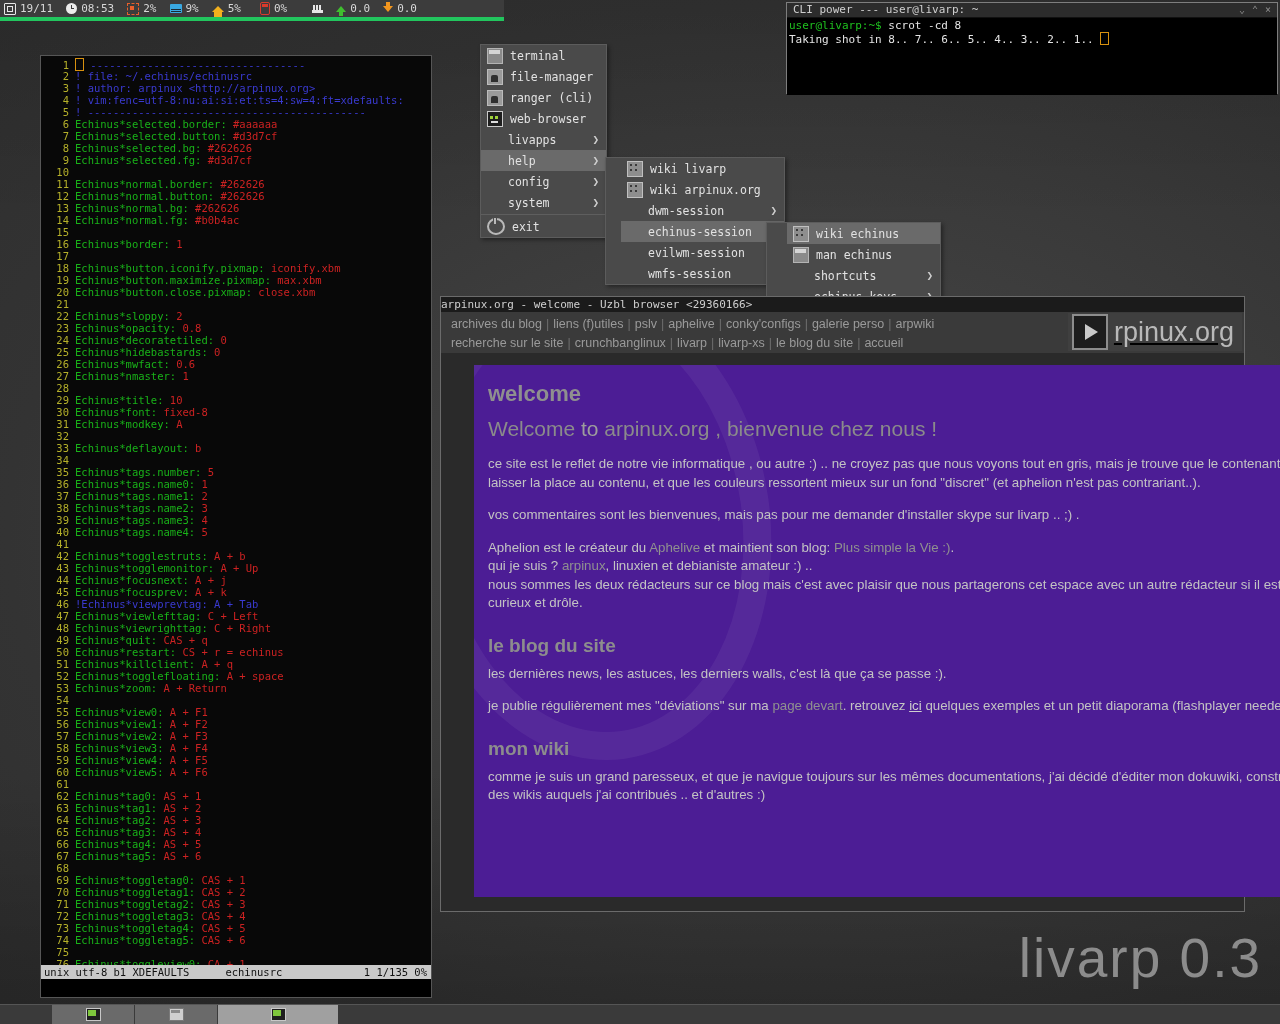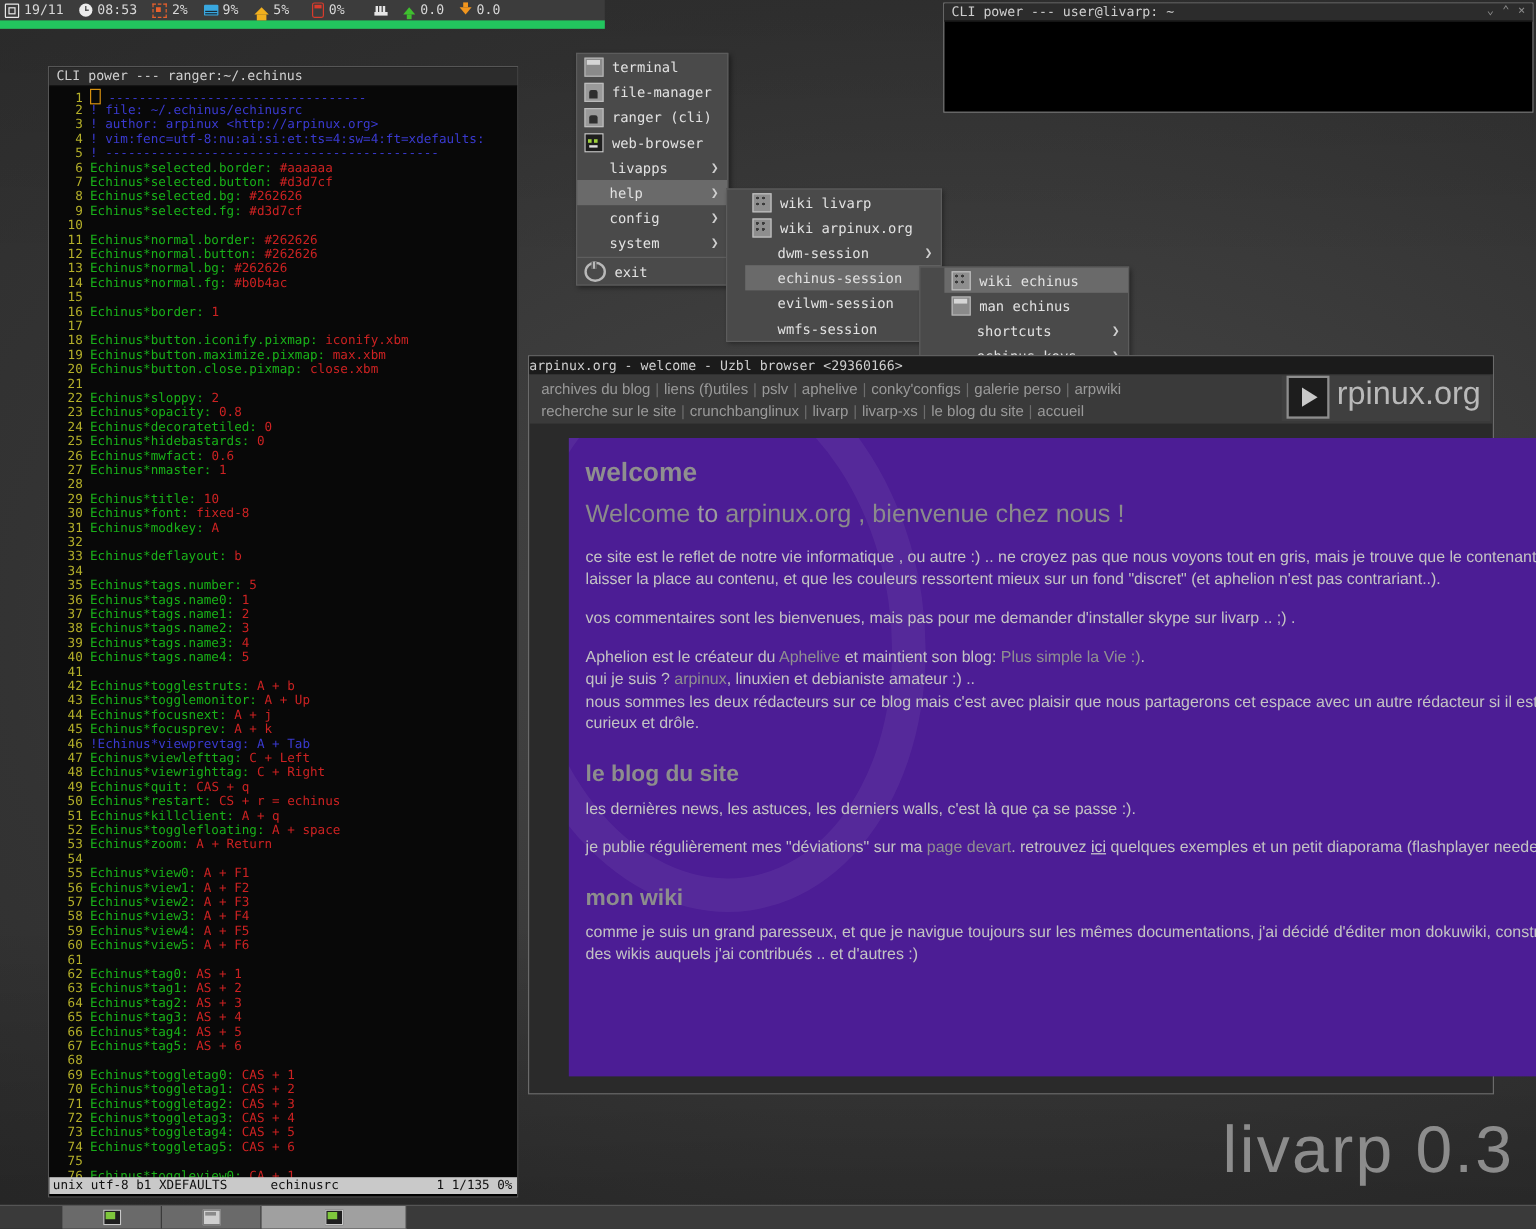--- a/index.html
+++ b/index.html
@@ -18,21 +18,21 @@
   }
   #desktop-vignette{
     position:absolute;inset:0;
     background:linear-gradient(180deg,rgba(0,0,0,0.10) 0%,rgba(0,0,0,0) 22%,rgba(0,0,0,0) 75%,rgba(0,0,0,0.22) 100%);
   }
 
   
   #topbar{
     position:absolute;left:0;top:0;width:500px;height:17px;
     background:#3c3c3c;
-    border-bottom:7px solid #22c55e;
+    border-bottom:4px solid #22c55e;
     display:flex;align-items:center;
     font-family:"DejaVu Sans Mono",monospace;
     font-size:11px;color:#d8d8d8;
     padding-left:4px;gap:0px;white-space:nowrap;
   }
   #topbar .seg{display:flex;align-items:center;gap:4px;margin-right:13px;}
   #topbar .txt{font-size:11px;letter-spacing:0px;}
   .ico{display:inline-block;position:relative;}
 
   .ic-cal{width:10px;height:10px;border:1px solid #e8e8e8;border-radius:1px;}
@@ -146,22 +146,22 @@
   #br-nav{
     background:#3a3a3a;padding:3px 0 4px 0;position:relative;height:41px;box-sizing:border-box;
   }
   .navrow{
     font-family:"Liberation Sans",sans-serif;font-size:12.5px;color:#9a9a9a;
     padding-left:10px;line-height:19px;white-space:nowrap;
   }
   .navrow .sepbar{color:#6d6d6d;margin:0 4px;}
   .navlink{color:#9a9a9a;}
   #br-logo{
-    position:absolute;right:2px;top:1px;height:38px;display:flex;gap:6px;
-    background:#3f3f3f;padding:0 8px 0 4px;
+    position:absolute;right:2px;top:1px;height:38px;display:flex;align-items:center;gap:6px;
+    background:#3f3f3f;padding:0 8px 0 4px;text-decoration:underline;
   }
   #br-logo .play{
     width:32px;height:32px;background:#1d1d1d;border:2px solid #8d8d8d;
     display:flex;align-items:center;justify-content:center;
   }
   #br-logo .play:after{content:"";width:0;height:0;border-left:13px solid #c9c9c9;
     border-top:8px solid transparent;border-bottom:8px solid transparent;margin-left:4px;}
   #br-logo .ltext{font-family:"Liberation Sans",sans-serif;font-size:27px;color:#b9b9b9;letter-spacing:0px;}
 
   #br-page{
@@ -262,23 +262,20 @@
     <span class="ico ic-up"></span>
     <span class="txt">0.0</span>
   </div>
   <div class="seg">
     <span class="ico ic-dn"></span>
     <span class="txt">0.0</span>
   </div>
 </div>
 
 <div class="win" id="term-ranger">
-  <div class="wtitle">
-    <span>CLI power --- ranger:~/.echinus</span>
-  </div>
   <div id="ranger-body">
     <div id="code-lines">
         <div class="codeline"><span class="lnum">1</span><span class="cur"></span><span class="cmt"> ----------------------------------</span></div>
         <div class="codeline"><span class="lnum">2</span><span class="cmt">! file: ~/.echinus/echinusrc</span></div>
         <div class="codeline"><span class="lnum">3</span><span class="cmt">! author: arpinux &lt;http://arpinux.org&gt;</span></div>
         <div class="codeline"><span class="lnum">4</span><span class="cmt">! vim:fenc=utf-8:nu:ai:si:et:ts=4:sw=4:ft=xdefaults:</span></div>
         <div class="codeline"><span class="lnum">5</span><span class="cmt">! --------------------------------------------</span></div>
         <div class="codeline"><span class="lnum">6</span><span class="k">Echinus*selected.border: </span><span class="v">#aaaaaa</span></div>
         <div class="codeline"><span class="lnum">7</span><span class="k">Echinus*selected.button: </span><span class="v">#d3d7cf</span></div>
         <div class="codeline"><span class="lnum">8</span><span class="k">Echinus*selected.bg: </span><span class="v">#262626</span></div>
@@ -361,20 +358,24 @@
 
 <div class="win" id="term-scrot">
   <div class="wtitle">
     <span>CLI power --- user@livarp: ~</span>
     <span class="wbtns">
       <span>⌄</span>
       <span>⌃</span>
       <span>×</span>
     </span>
   </div>
+  <div id="scrot-body">
+    <div class="sline"><span class="green">user@livarp:~$</span><span class="white"> scrot -cd 8</span></div>
+    <div class="sline"><span class="white">Taking shot in 8.. 7.. 6.. 5.. 4.. 3.. 2.. 1.. </span><span class="cur"></span></div>
+  </div>
 </div>
 
 <div class="menu" id="menu-root">
     <div class="mi">
       <span class="mico mico-term"></span>
       <span class="lbl">terminal</span>
     </div>
     <div class="mi">
       <span class="mico mico-folder"></span>
       <span class="lbl">file-manager</span>

